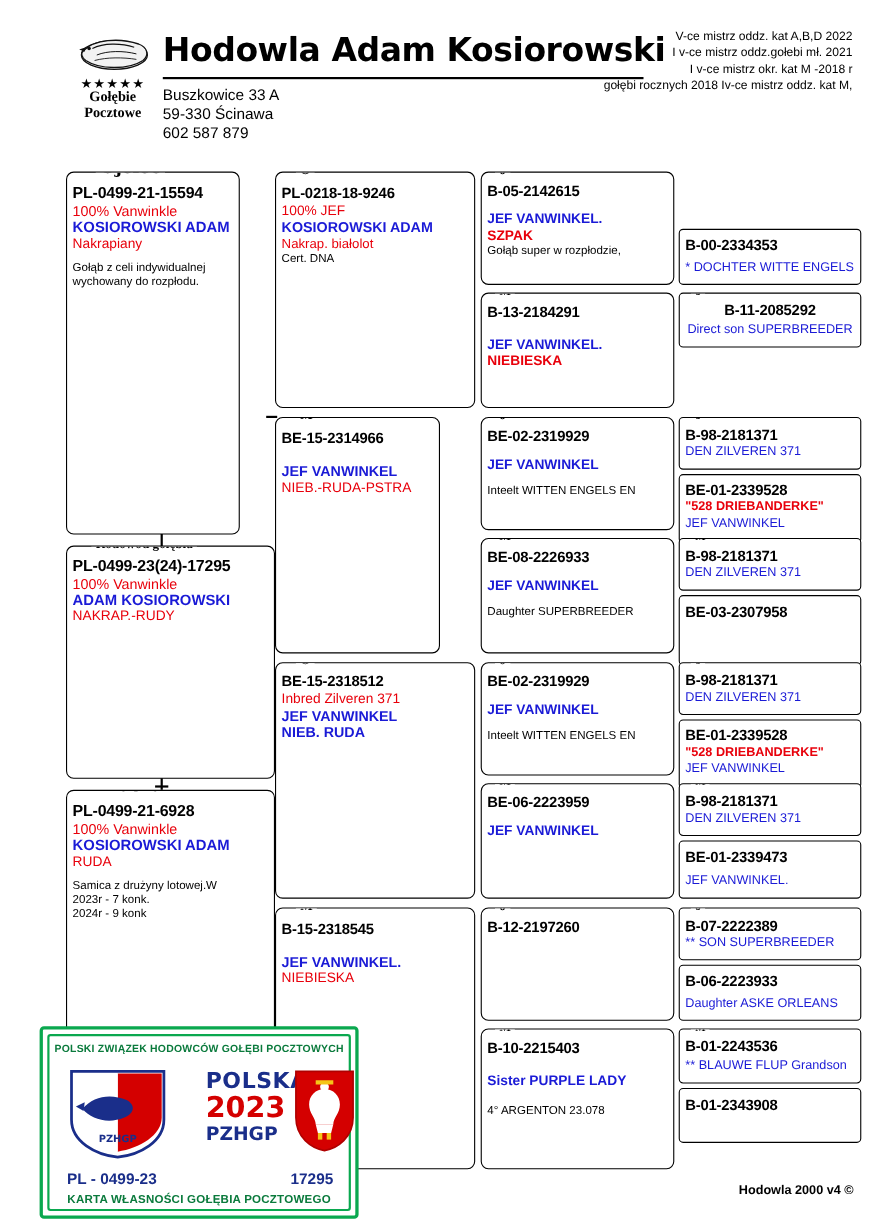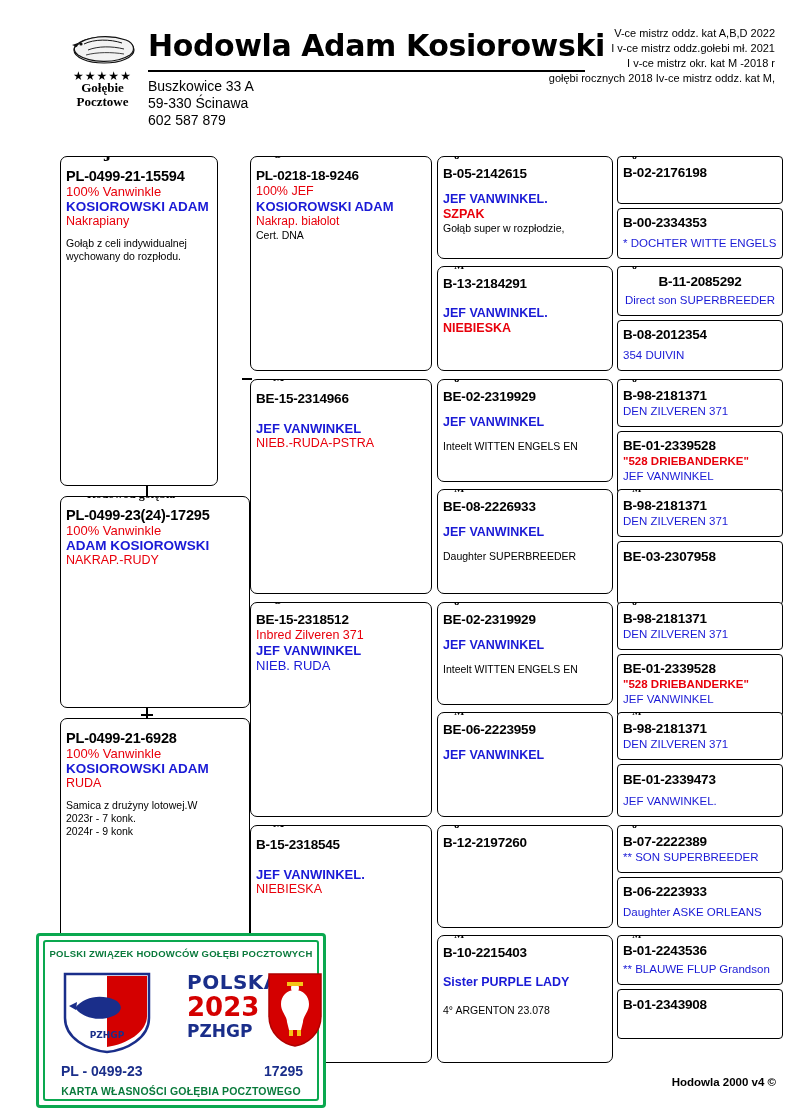--- a/index.html
+++ b/index.html
@@ -210,33 +210,33 @@
 
     <div class="cellbox" style="left:250px; top:8px; width:182px; height:215px;">
       <div class="chip med">O</div>
       <div class="ringnum" style="margin-top:7px;">PL-0218-18-9246</div>
       <div class="ln red" style="font-size:12.5px;">100% JEF</div>
       <div class="ln blue" style="font-size:13px; font-weight:bold;">KOSIOROWSKI ADAM</div>
       <div class="ln red" style="font-size:12px;">Nakrap. białolot</div>
       <div class="ln sm">Cert. DNA</div>
     </div>
 
-    <div class="cellbox" style="left:250px; top:231px; width:182px; height:215px;">
+    <div class="cellbox" style="left:250px; top:231px; width:150px; height:215px;">
       <div class="chip med">M</div>
       <div class="ringnum" style="margin-top:7px;">BE-15-2314966</div>
       <div class="ln blue mt14" style="font-size:13px; font-weight:bold;">JEF VANWINKEL</div>
       <div class="ln red" style="font-size:12.5px;">NIEB.-RUDA-PSTRA</div>
     </div>
 
     <div class="cellbox" style="left:250px; top:454px; width:182px; height:215px;">
       <div class="chip med">O</div>
       <div class="ringnum" style="margin-top:5px;">BE-15-2318512</div>
       <div class="ln red" style="font-size:12.5px;">Inbred Zilveren 371</div>
       <div class="ln blue" style="font-size:13px; font-weight:bold;">JEF VANWINKEL</div>
-      <div class="ln blue" style="font-size:13px; font-weight:normal;">NIEB. RUDA</div>
+      <div class="ln blue" style="font-size:13px; font-weight:bold;">NIEB. RUDA</div>
     </div>
 
     <div class="cellbox" style="left:250px; top:677px; width:182px; height:238px;">
       <div class="chip med">M</div>
       <div class="ringnum" style="margin-top:7px;">B-15-2318545</div>
       <div class="ln blue mt14" style="font-size:13px; font-weight:bold;">JEF VANWINKEL.</div>
       <div class="ln red" style="font-size:12.5px;">NIEBIESKA</div>
     </div>
 
     <div class="cellbox" style="left:437px; top:8px; width:176px; height:103px;">
@@ -286,36 +286,28 @@
       <div class="ringnum" style="margin-top:5px;">B-12-2197260</div>
     </div>
 
     <div class="cellbox" style="left:437px; top:787px; width:176px; height:128px;">
       <div class="chip" style="font-size:11px; left:12px; top:-8px;">M</div>
       <div class="ringnum" style="margin-top:5px;">B-10-2215403</div>
       <div class="ln blue mt14" style="font-size:12.5px; font-weight:bold;">Sister PURPLE LADY</div>
       <div class="ln sm mt14">4° ARGENTON 23.078</div>
     </div>
 
-    <div class="cellbox sq" style="left:617px; top:8px; width:166px; height:48px;">
-      <div class="chip" style="font-size:10px; left:10px; top:-7px;">o</div>
-      <div class="ringnum" style="margin-top:4px;">B-02-2176198</div>
-    </div>
     <div class="cellbox sq" style="left:617px; top:60px; width:166px; height:51px;">
       <div class="ringnum" style="margin-top:2px;">B-00-2334353</div>
       <div class="ln blue" style="font-size:11.5px; margin-top:5px;">* DOCHTER WITTE ENGELS</div>
     </div>
     <div class="cellbox sq" style="left:617px; top:118px; width:166px; height:50px;text-align:center;">
       <div class="chip" style="font-size:10px; left:10px; top:-7px;">o</div>
       <div class="ringnum" style="margin-top:3px;">B-11-2085292</div>
       <div class="ln blue" style="font-size:11.5px; margin-top:3px;">Direct son SUPERBREEDER</div>
-    </div>
-    <div class="cellbox sq" style="left:617px; top:172px; width:166px; height:51px;">
-      <div class="ringnum" style="margin-top:2px;">B-08-2012354</div>
-      <div class="ln blue" style="font-size:11.5px; margin-top:5px;">354 DUIVIN</div>
     </div>
 
     <div class="cellbox sq" style="left:617px; top:231px; width:166px; height:48px;">
       <div class="chip" style="font-size:10px; left:10px; top:-7px;">o</div>
       <div class="ringnum" style="margin-top:4px;">B-98-2181371</div>
       <div class="ln blue" style="font-size:11.5px;">DEN ZILVEREN 371</div>
     </div>
     <div class="cellbox sq" style="left:617px; top:283px; width:166px; height:63px;">
       <div class="ringnum" style="margin-top:2px;">BE-01-2339528</div>
       <div class="ln red" style="font-size:11.5px; font-weight:bold;">"528 DRIEBANDERKE"</div>

